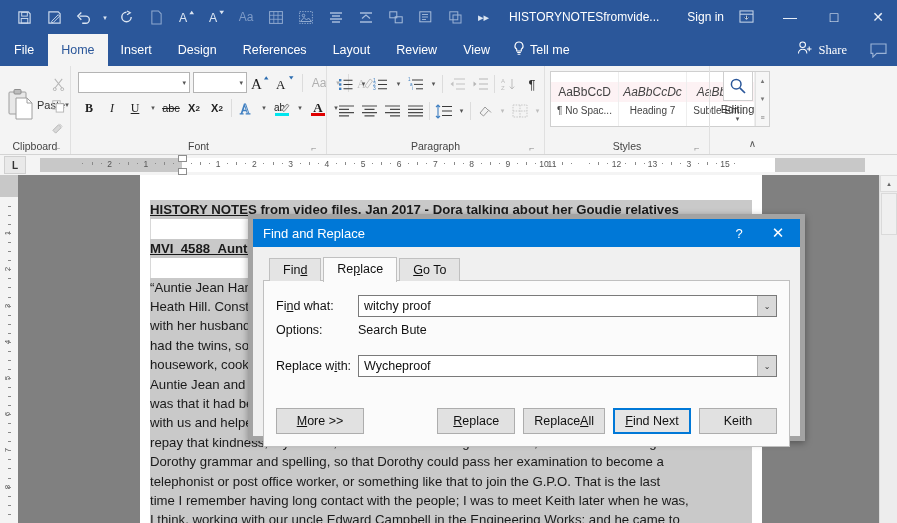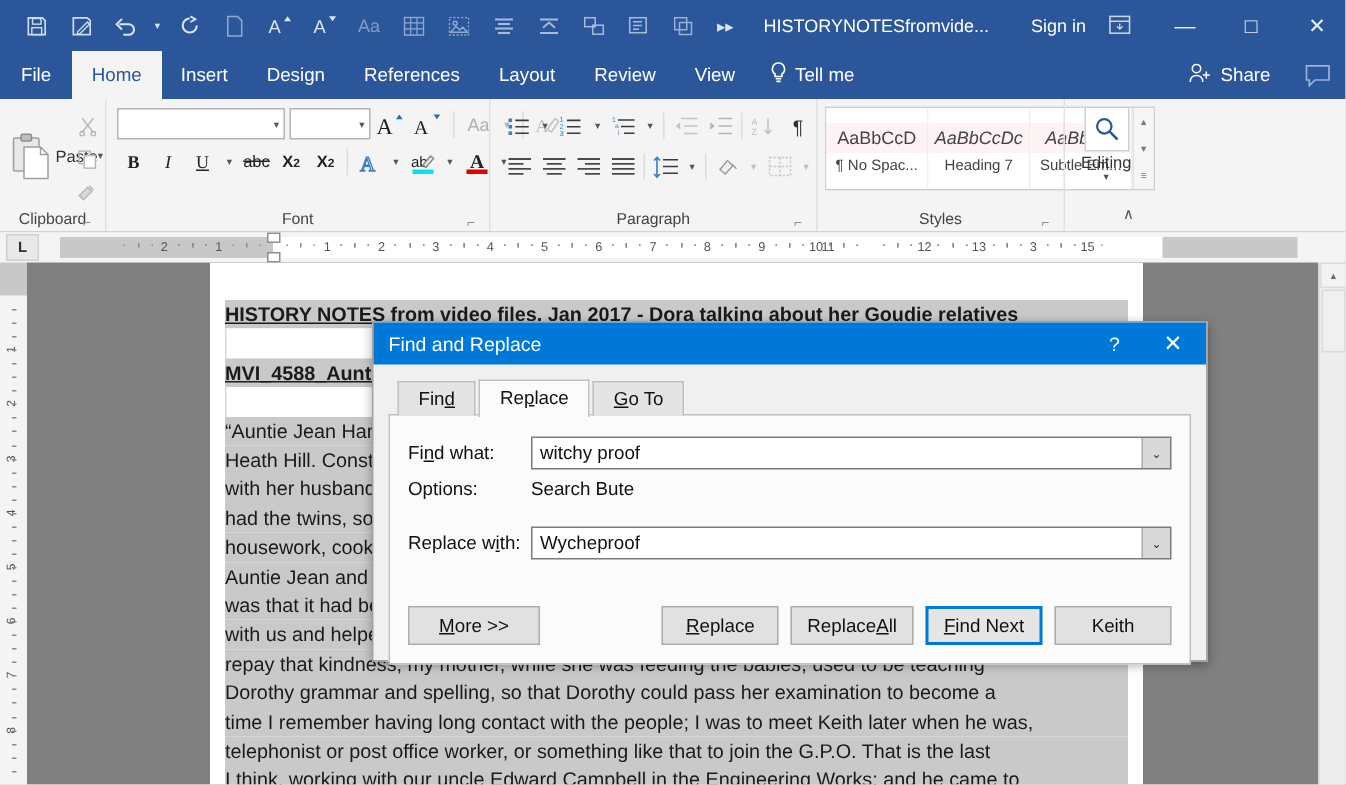--- a/index.html
+++ b/index.html
@@ -43,21 +43,21 @@
     position: absolute; left: 0; top: 34px; width: 897px; height: 32px;
     background: #2b579a; display: flex; align-items: flex-end;
   }
   .tab {
     height: 32px; padding: 0 13px; display: flex; align-items: center;
     color: #ffffff; font-size: 12.5px; white-space: nowrap;
   }
   .tab.active { background: #f4f4f4; color: #2b579a; }
   .tab.file { padding: 0 14px; }
   .tellme { display: flex; align-items: center; gap: 5px; padding: 0 10px; height:32px; color:#fff; font-size:12.5px;}
-  .ts-right { margin-left: auto; display: flex; align-items: flex-end; }
+  .ts-right { margin-left: auto; display: flex; align-items: flex-end; font-family: Liberation Serif, serif; }
   .share { display: flex; align-items: center; gap: 6px; padding: 0 12px; height: 32px; color: #fff; font-size: 12.5px; }
   .comment-ic { width: 38px; height: 32px; display:flex; align-items:center; justify-content:center; color:#9bb3d6; }
 
   
   .ribbon {
     position: absolute; left: 0; top: 66px; width: 897px; height: 89px;
     background: #f4f4f4; border-bottom: 1px solid #d4d4d4;
     display: flex; align-items: stretch;
   }
   .group { position: relative; display: flex; flex-direction: column; padding: 3px 5px 0 5px; }
@@ -172,21 +172,21 @@
   .scroll-v {
     position:absolute; right:0; top:175px; width:18px; height:348px;
     background:#ededed; border-left:1px solid #dcdcdc;
   }
   .sv-up { width:18px; height:17px; display:flex; align-items:center; justify-content:center; font-size:7px; color:#666; border:1px solid #dcdcdc; background:#f2f2f2;}
   .sv-thumb { width:16px; height:42px; margin:1px; background:#f0f0f0; border:1px solid #dadada;}
 
   
   .dialog {
     position:absolute; left:248px; top:214px; width:557px; height:227px;
-    background:#f0f0f0; border:1px solid #a3a3a3;
+    background:#f0f0f0; border:5px solid #a3a3a3;
     box-shadow: 0 2px 7px rgba(0,0,0,0.35);
   }
   .dlg-title {
     height:28px; background:#0078d7; color:#fff;
     display:flex; align-items:center; padding-left:10px;
     font-size:13px;
   }
   .dlg-title .t { flex:1; }
   .dlg-help { width:34px; text-align:center; font-size:13px; color:#fff; }
   .dlg-close { width:44px; text-align:center; font-size:15px; color:#fff; }
@@ -835,22 +835,22 @@
           <div class="dline ">“Auntie Jean Hamilton and Uncle Bob lived at 23 Bute Crescent,</div>
           <div class="dline ">Heath Hill. Constance, the eldest girl, was a real beauty and lived</div>
           <div class="dline ">with her husband in the house behind; the twins Dorothy and</div>
           <div class="dline ">had the twins, so my mother went over there to help with the</div>
           <div class="dline ">housework, cooking and the babies, and the twins, and also</div>
           <div class="dline ">Auntie Jean and Uncle Bob were very good to us. The thing</div>
           <div class="dline ">was that it had been a difficult time and they had shared</div>
           <div class="dline ">with us and helped us a great deal and my mother, to</div>
           <div class="dline ">repay that kindness, my mother, while she was feeding the babies, used to be teaching</div>
           <div class="dline ">Dorothy grammar and spelling, so that Dorothy could pass her examination to become a</div>
+          <div class="dline ">telephonist or post office worker, or something like that to join the G.P.O. That is the last</div>
           <div class="dline ">time I remember having long contact with the people; I was to meet Keith later when he was,</div>
-          <div class="dline ">telephonist or post office worker, or something like that to join the G.P.O. That is the last</div>
           <div class="dline ">I think, working with our uncle Edward Campbell in the Engineering Works; and he came to</div>
         </div>
     </div>
   </div>
 
   <div class="scroll-v">
     <div class="sv-up">▴</div>
     <div class="sv-thumb"></div>
   </div>
 

